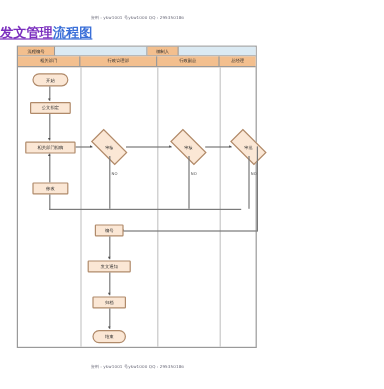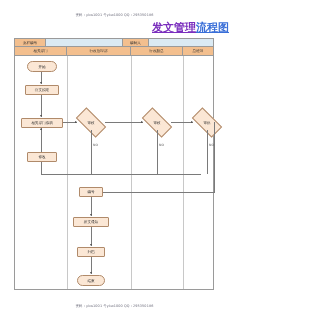--- a/index.html
+++ b/index.html
@@ -13,21 +13,21 @@
   
   .watermark{
     position:absolute;left:0;right:0;text-align:center;
     font-size:3.4px;letter-spacing:.1px;color:#6b6b7a;white-space:nowrap;
   }
   .wm-top{top:13px;}
   .wm-bottom{top:304px;}
 
   
   .title{
-    position:absolute;top:21px;left:0;right:0;text-align:right;
+    position:absolute;top:21px;left:0;right:0;text-align:left;
     font-size:11px;font-weight:bold;line-height:13px;white-space:nowrap;
   }
   .title .t1{color:#7b2fbe;text-decoration:underline;}
   .title .t2{color:#3a6fd8;text-decoration:underline;}
 
   
   .tbl{
     position:absolute;left:14px;top:38px;width:200px;height:252px;
     border:1px solid #9a9a9a;box-sizing:border-box;background:#fff;
   }

